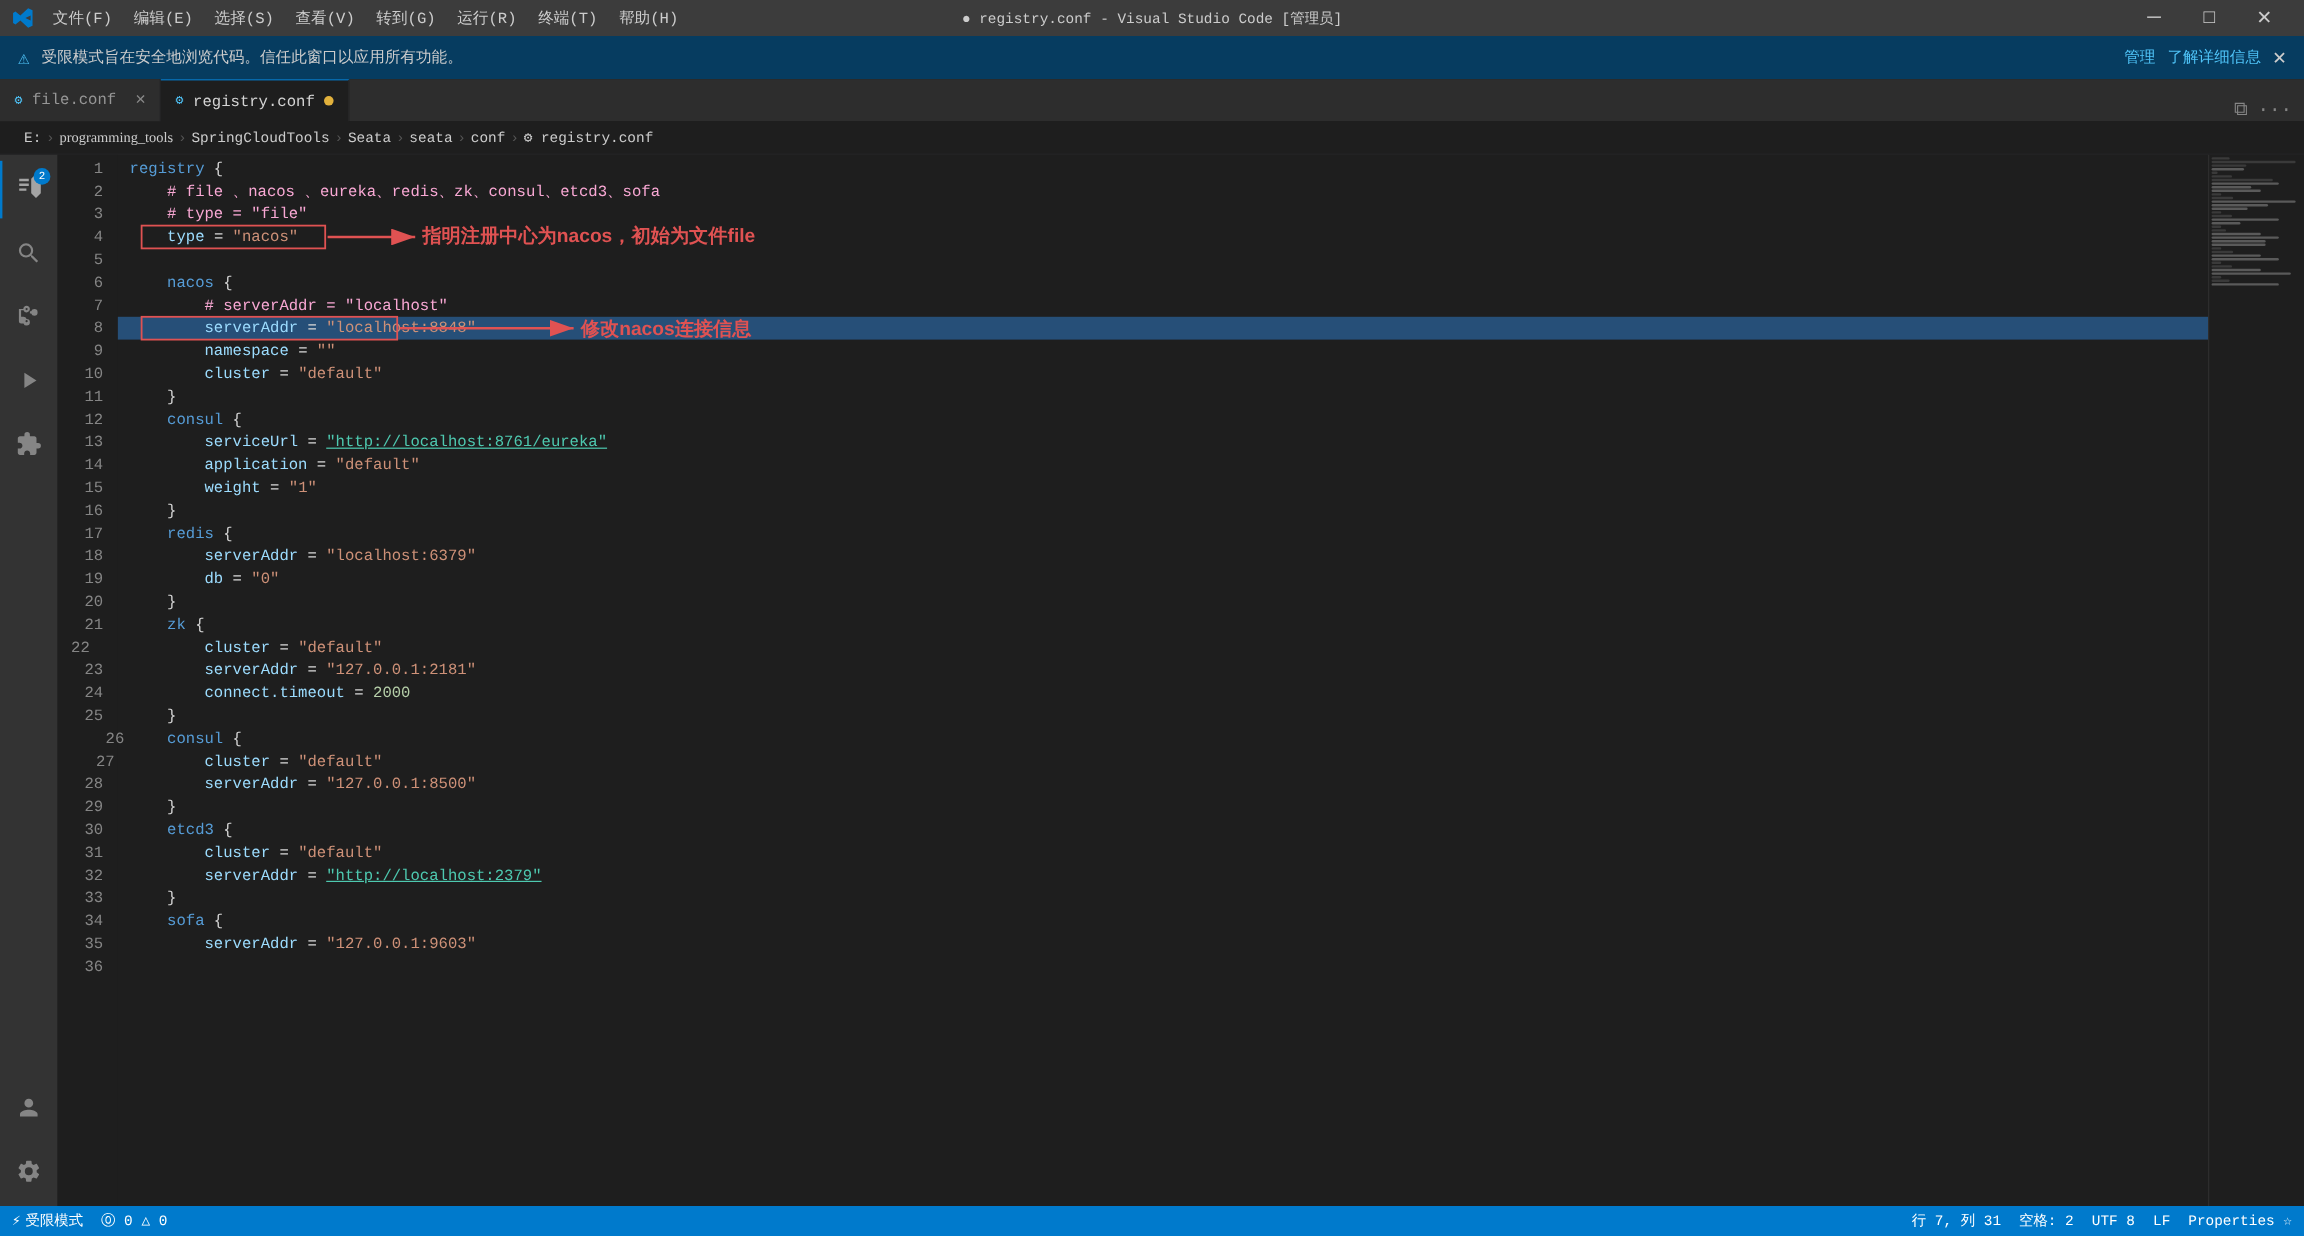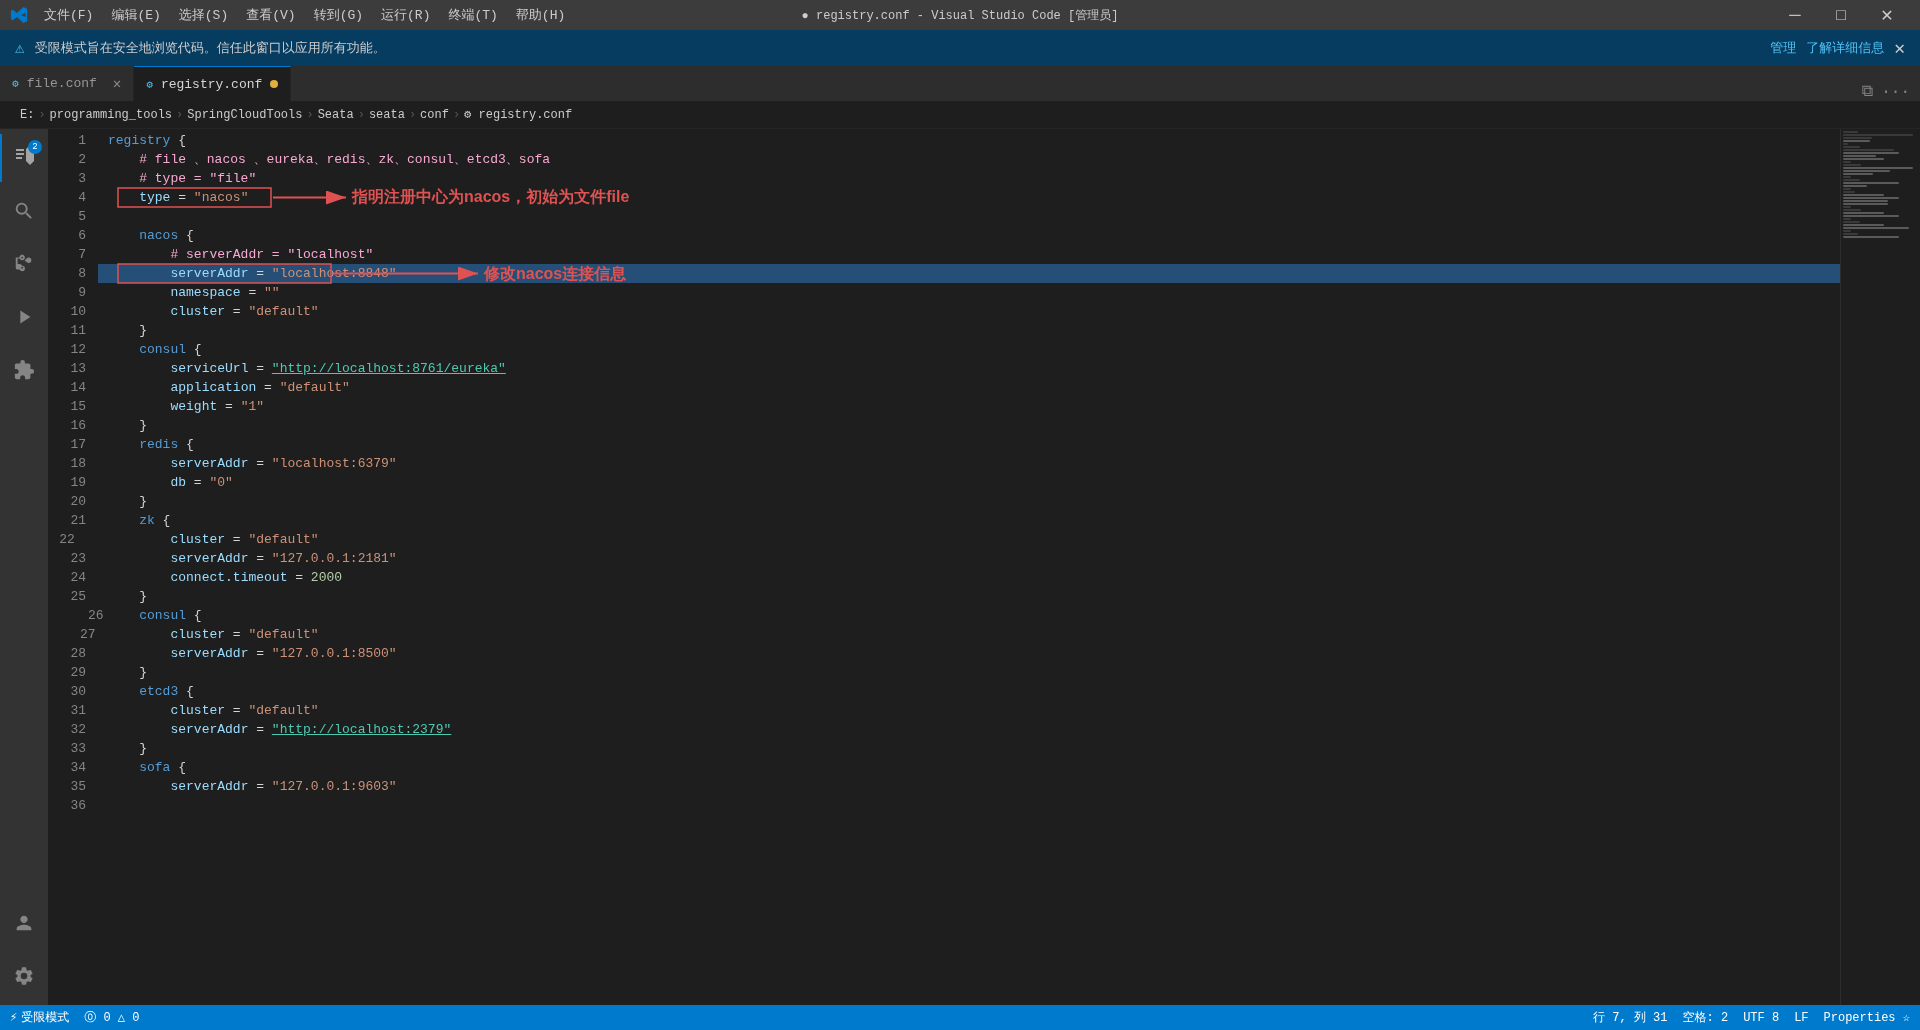--- a/index.html
+++ b/index.html
@@ -366,21 +366,21 @@
   </div>
   <div class="tab-bar-right">
     <span style="color:#858585; font-size:16px; cursor:pointer; margin-right:8px;">⧉</span>
     <span style="color:#858585; font-size:16px; cursor:pointer;">···</span>
   </div>
 </div>
 
 <div class="breadcrumb">
   <span style="color:#cccccc;">E:</span>
   <span class="sep"> › </span>
-  <span style="color:#cccccc;">programming_tools</span>
+  <span style="color:#cccccc;font-family:Liberation Serif, serif;">programming_tools</span>
   <span class="sep"> › </span>
   <span style="color:#cccccc;">SpringCloudTools</span>
   <span class="sep"> › </span>
   <span style="color:#cccccc;">Seata</span>
   <span class="sep"> › </span>
   <span style="color:#cccccc;">seata</span>
   <span class="sep"> › </span>
   <span style="color:#cccccc;">conf</span>
   <span class="sep"> › </span>
   <span style="color:#cccccc;">⚙ registry.conf</span>

